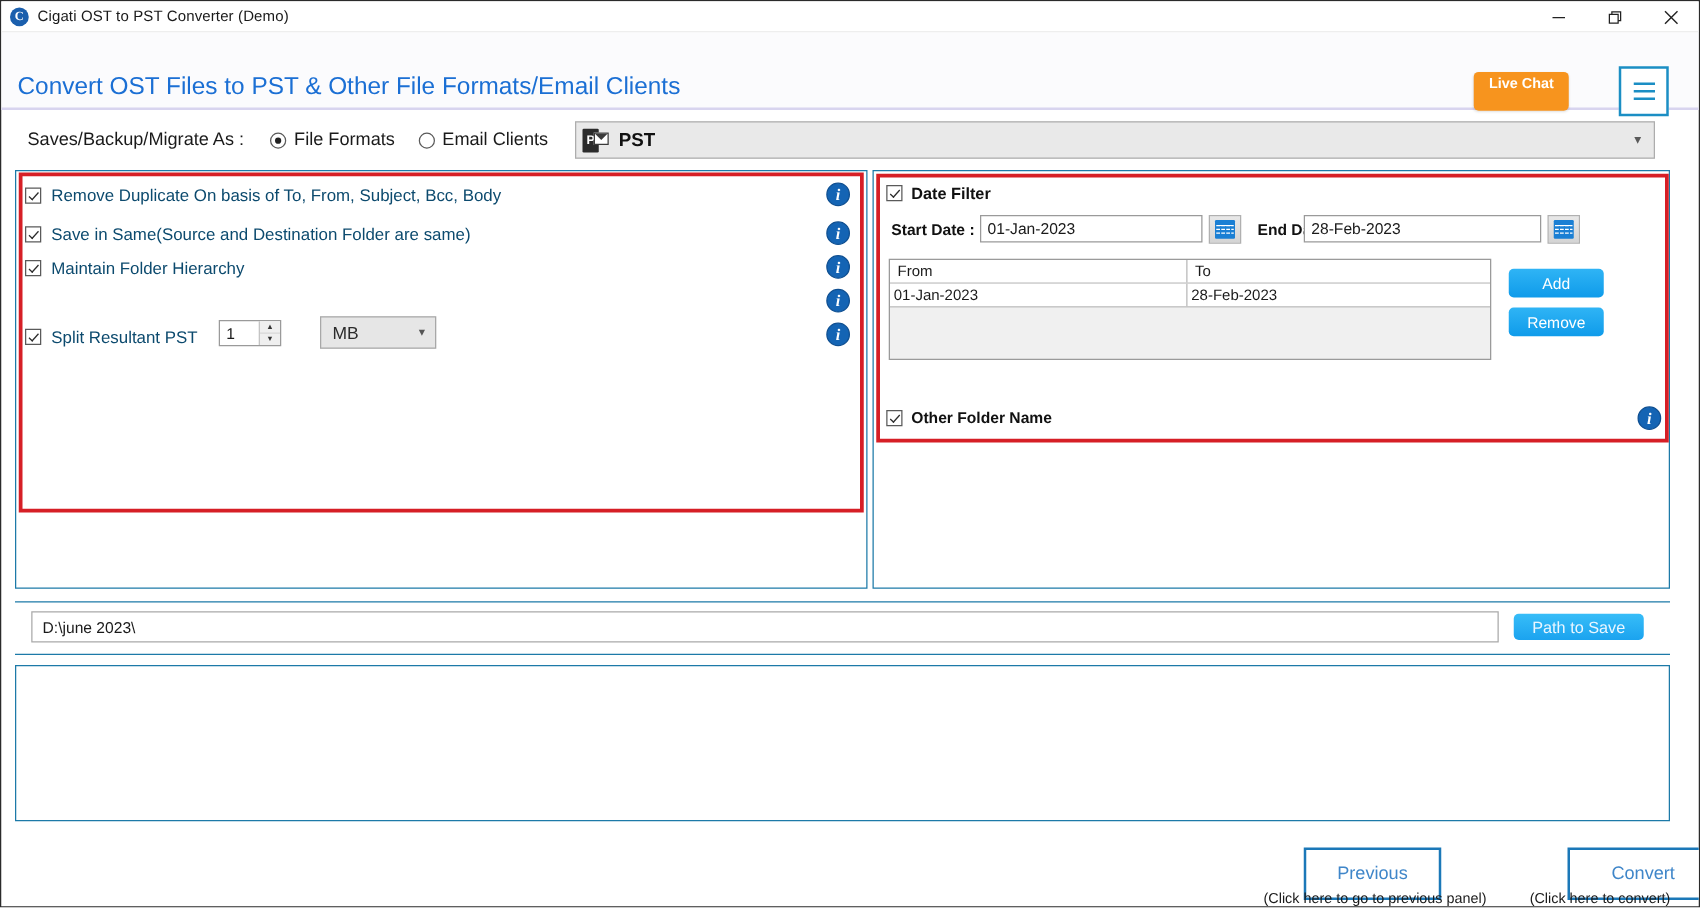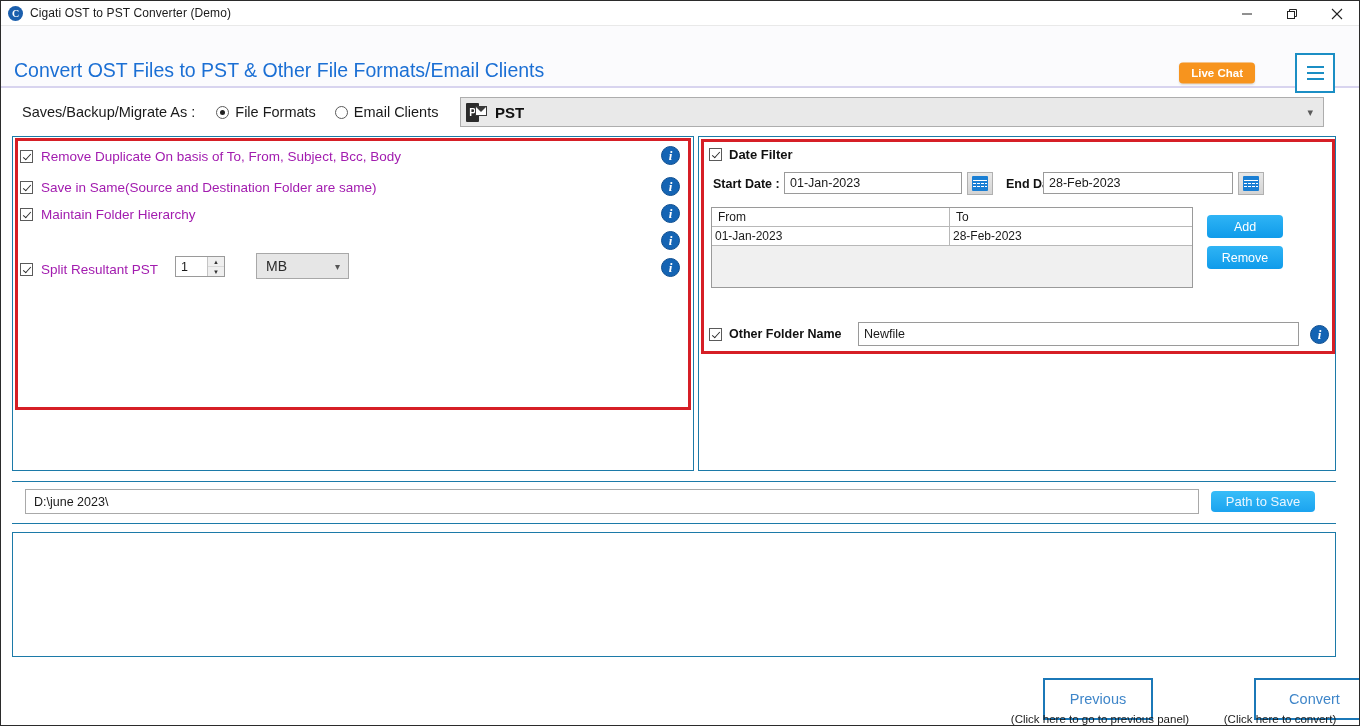--- a/index.html
+++ b/index.html
@@ -63,21 +63,21 @@
     transform: translateY(-50%);
     font-size: 19.5px; color: #1b6fd4;
     white-space: nowrap;
   }
   .live-chat {
     position: absolute; right: 104px; top: 47px;
     transform: translateY(-50%);
     background: #f7941e;
     color: #ffffff;
     font-size: 11.5px; font-weight: bold;
-    padding: 4px 12px 5px;
+    padding: 4px 12px 15px;
     border-radius: 4px;
     white-space: nowrap;
     box-shadow: 0 1px 2px rgba(0,0,0,.12);
   }
   .hamburger {
     position: absolute; right: 24px; top: 47px;
     transform: translateY(-50%);
     width: 40px; height: 40px;
     border: 2px solid #1b8ec4;
     background: #ffffff;
@@ -174,21 +174,21 @@
     border: solid #2b2b2b; border-width: 0 1.6px 1.6px 0;
     transform: rotate(42deg);
   }
 
   
   .opt-row {
     position: absolute; left: 19px;
     display: flex; align-items: center; gap: 8px;
     white-space: nowrap;
   }
-  .opt-row .lbl { font-size: 13.5px; color: #a21caf; }
+  .opt-row .lbl { font-size: 13.5px; color: #0c4a6e; }
   .info-ico {
     position: absolute; width: 19px; height: 19px; border-radius: 50%;
     background: #1464b4; border: 1px solid #0f4f91;
     color: #ffffff; font-family: "Liberation Serif", serif;
     font-size: 13px; font-weight: bold; font-style: italic;
     text-align: center; line-height: 18px;
   }
 
   .spinner {
     position: absolute; left: 174px; top: 255px;
@@ -482,21 +482,20 @@
     </div>
   </div>
 
   <div class="blue-btn" style="left:1206px; top:214px;">Add</div>
   <div class="blue-btn" style="left:1206px; top:245px;">Remove</div>
 
   <div class="cfn-row">
     <span class="cbx checked"></span>
     <span class="lbl">Other Folder Name</span>
   </div>
-  <div class="cfn-input">Newfile</div>
   <div class="info-ico" style="left:1309px; top:324px;">i</div>
 
   <div class="redbox" id="right-red"></div>
 
   <div class="path-divider"></div>
   <div class="path-input" placeholder="">D:\june 2023\</div>
   <div class="path-btn">Path to Save</div>
   <div class="path-divider2"></div>
 
   <div id="log-panel"></div>

